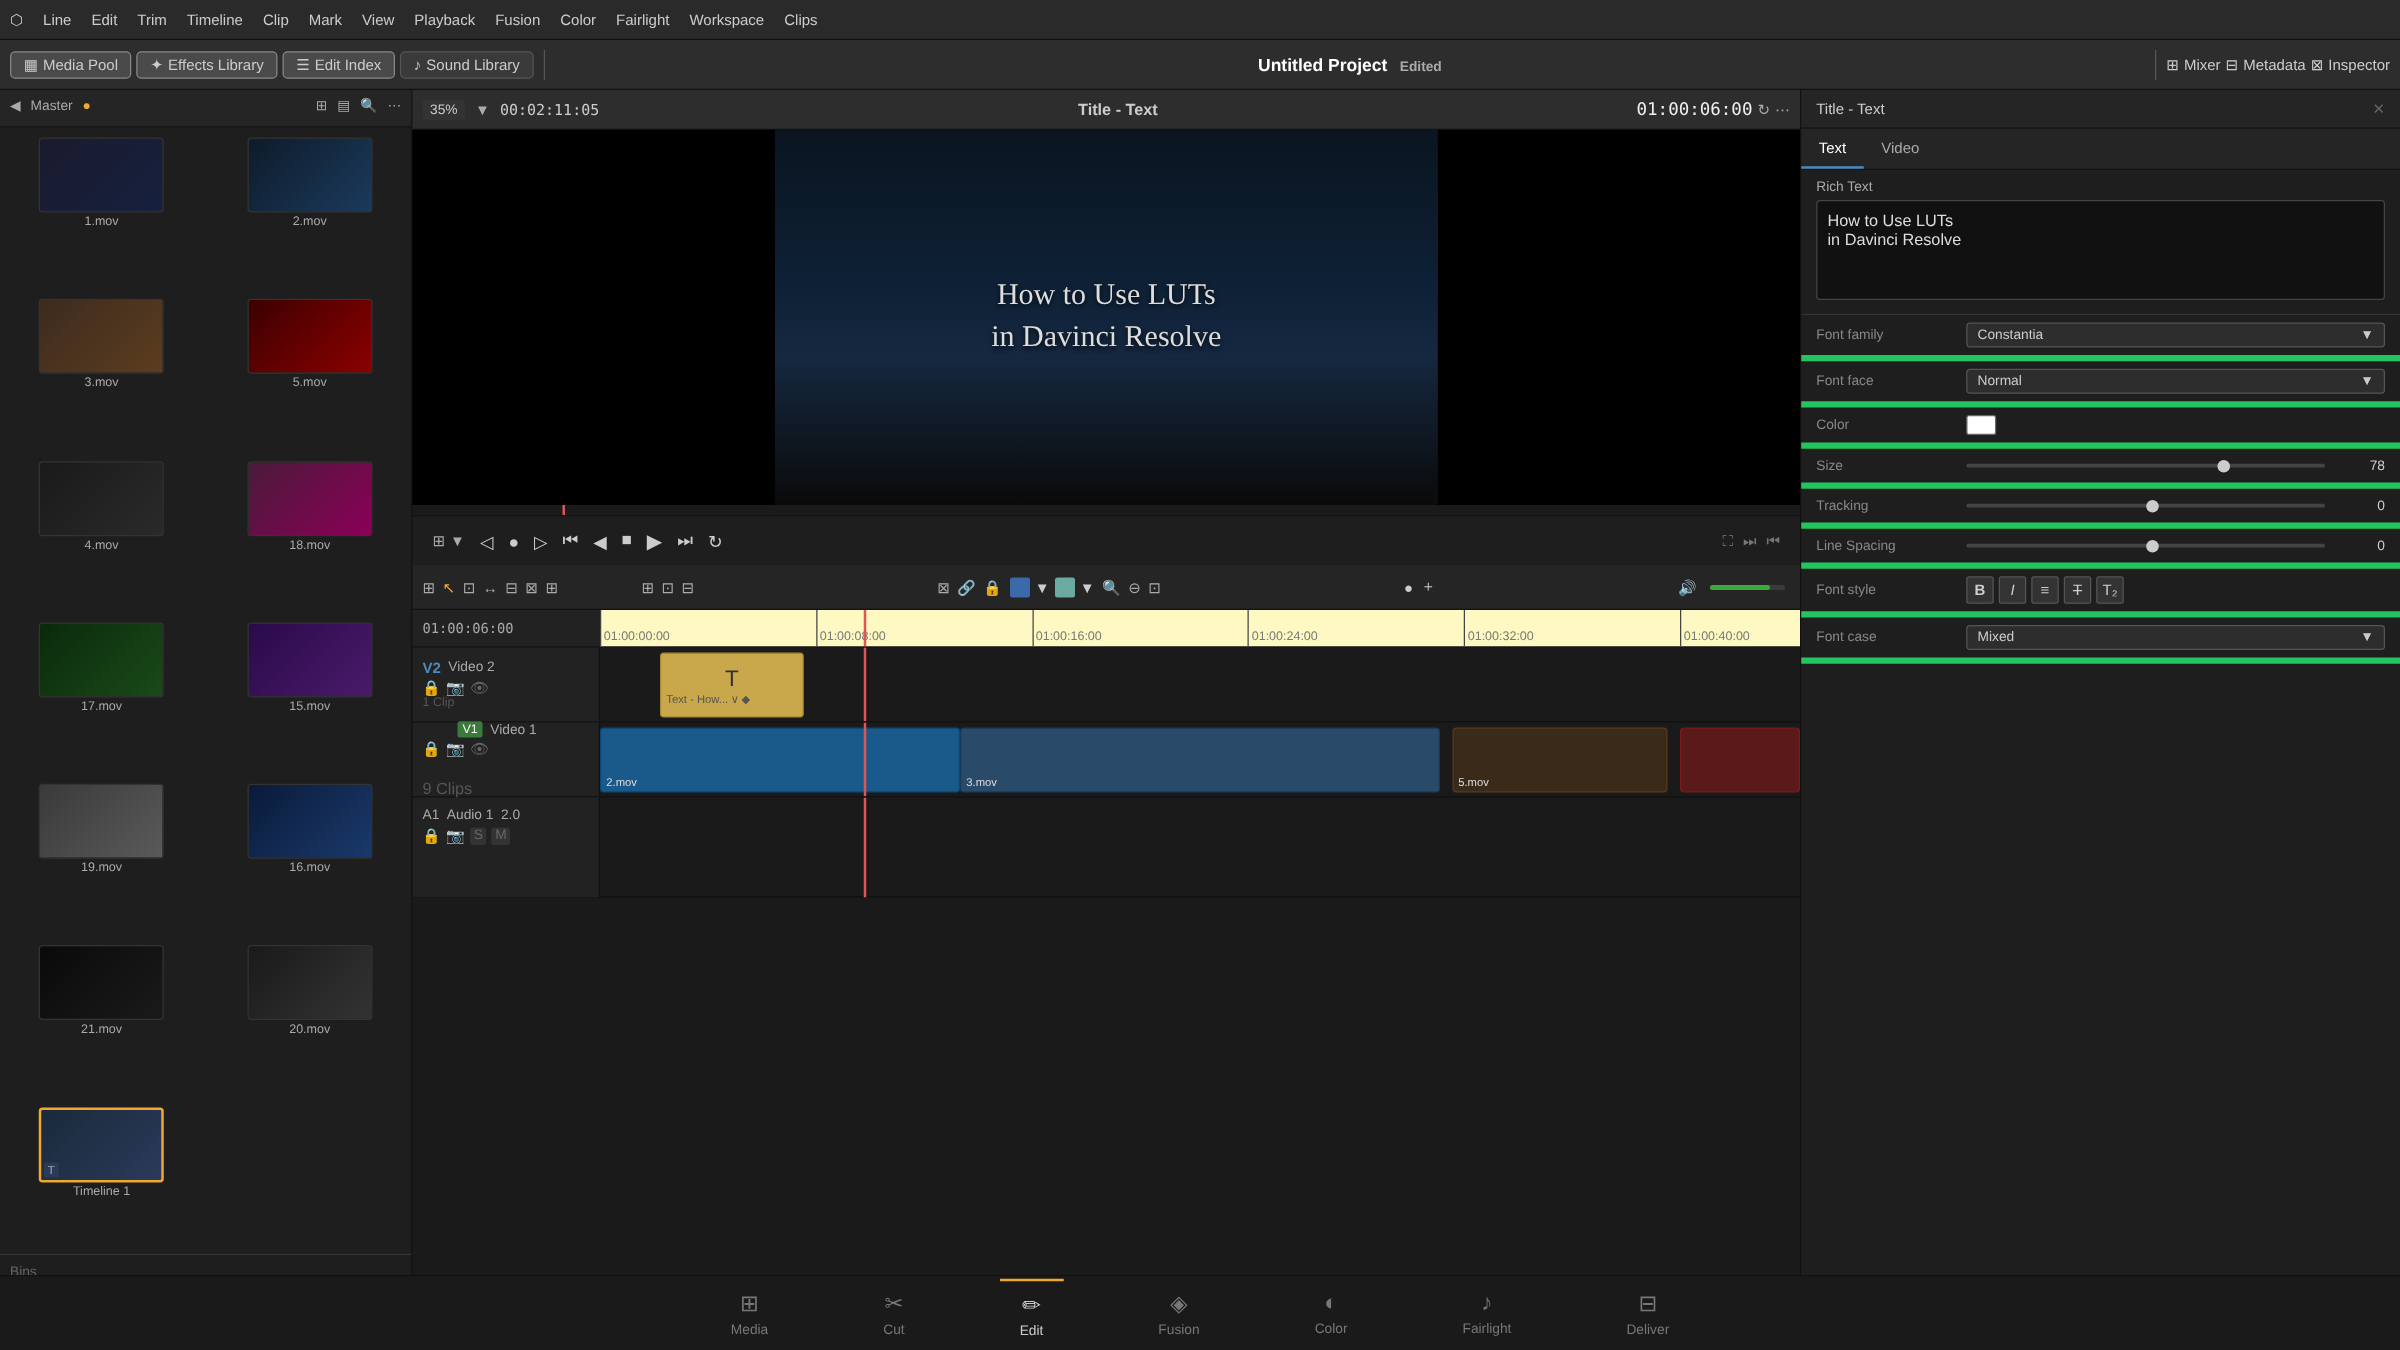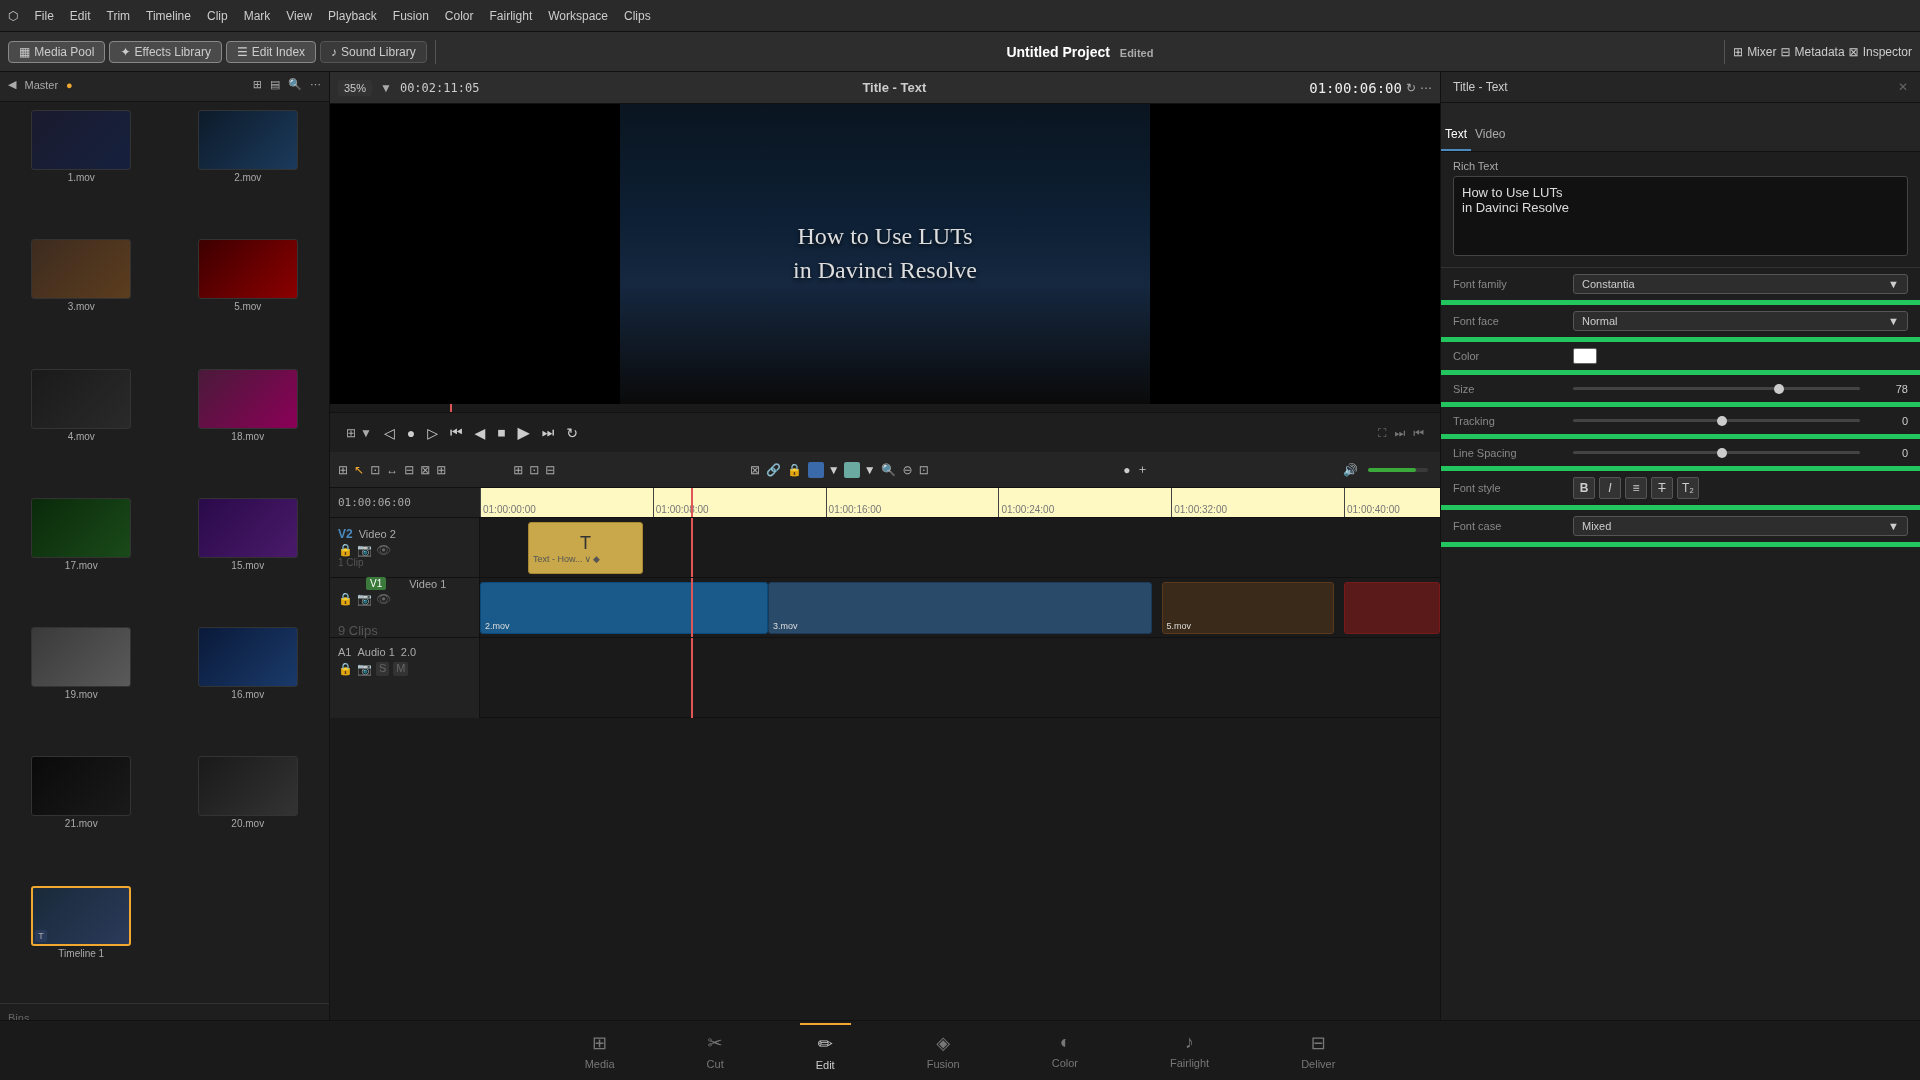--- a/index.html
+++ b/index.html
@@ -270,26 +270,25 @@
       border-bottom: 1px solid #111;
       color: #ccc;
       font-size: 12px;
     }
     .inspector-tabs {
       display: flex;
       background: #252525;
       border-bottom: 1px solid #111;
     }
     .inspector-tab {
-      padding: 8px 4px;
+      padding: 8px 14px;
       cursor: pointer;
       font-size: 12px;
       color: #aaa;
       border-bottom: 2px solid transparent;
-      margin-top: 16px;
     }
     .inspector-tab.active { color: #fff; border-bottom-color: #4a8abf; }
 
     .rich-text-section {
       padding: 8px 12px;
       border-bottom: 1px solid #333;
     }
     .rich-text-label { color: #aaa; font-size: 11px; margin-bottom: 4px; }
     .rich-text-input {
       background: #111;
@@ -412,21 +411,21 @@
       width: 2px;
       background: #e05555;
       z-index: 10;
     }
   </style>
 </head>
 <body>
 
 <div class="menu-bar">
   <span>⬡</span>
-  <span>File</span>
+  <span>Line</span>
   <span>Edit</span>
   <span>Trim</span>
   <span>Timeline</span>
   <span>Clip</span>
   <span>Mark</span>
   <span>View</span>
   <span>Playback</span>
   <span>Fusion</span>
   <span>Color</span>
   <span>Fairlight</span>
@@ -693,21 +692,21 @@
                     <span>∨</span>
                     <span>◆</span>
                   </div>
                 </div>
               </div>
             </div>
           </div>
 
           <div class="track-row">
             <div class="track-header">
-              <div style="display:flex;align-items:center;gap:23px;padding-left:28px;">
+              <div style="display:flex;align-items:center;gap:6px;padding-left:28px;">
                 <span style="background:#3a7a3a;color:#fff;padding:1px 4px;border-radius:2px;font-size:10px;">V1</span>
                 <span style="color:#aaa;font-size:11px;">Video 1</span>
               </div>
               <div class="track-controls">
                 <span style="color:#666;font-size:12px;">🔒</span>
                 <span style="color:#666;font-size:12px;">📷</span>
                 <span style="color:#666;font-size:12px;">👁</span>
               </div>
               <span style="color:#555;font-size:13px;margin-top:17px;">9 Clips</span>
             </div>

